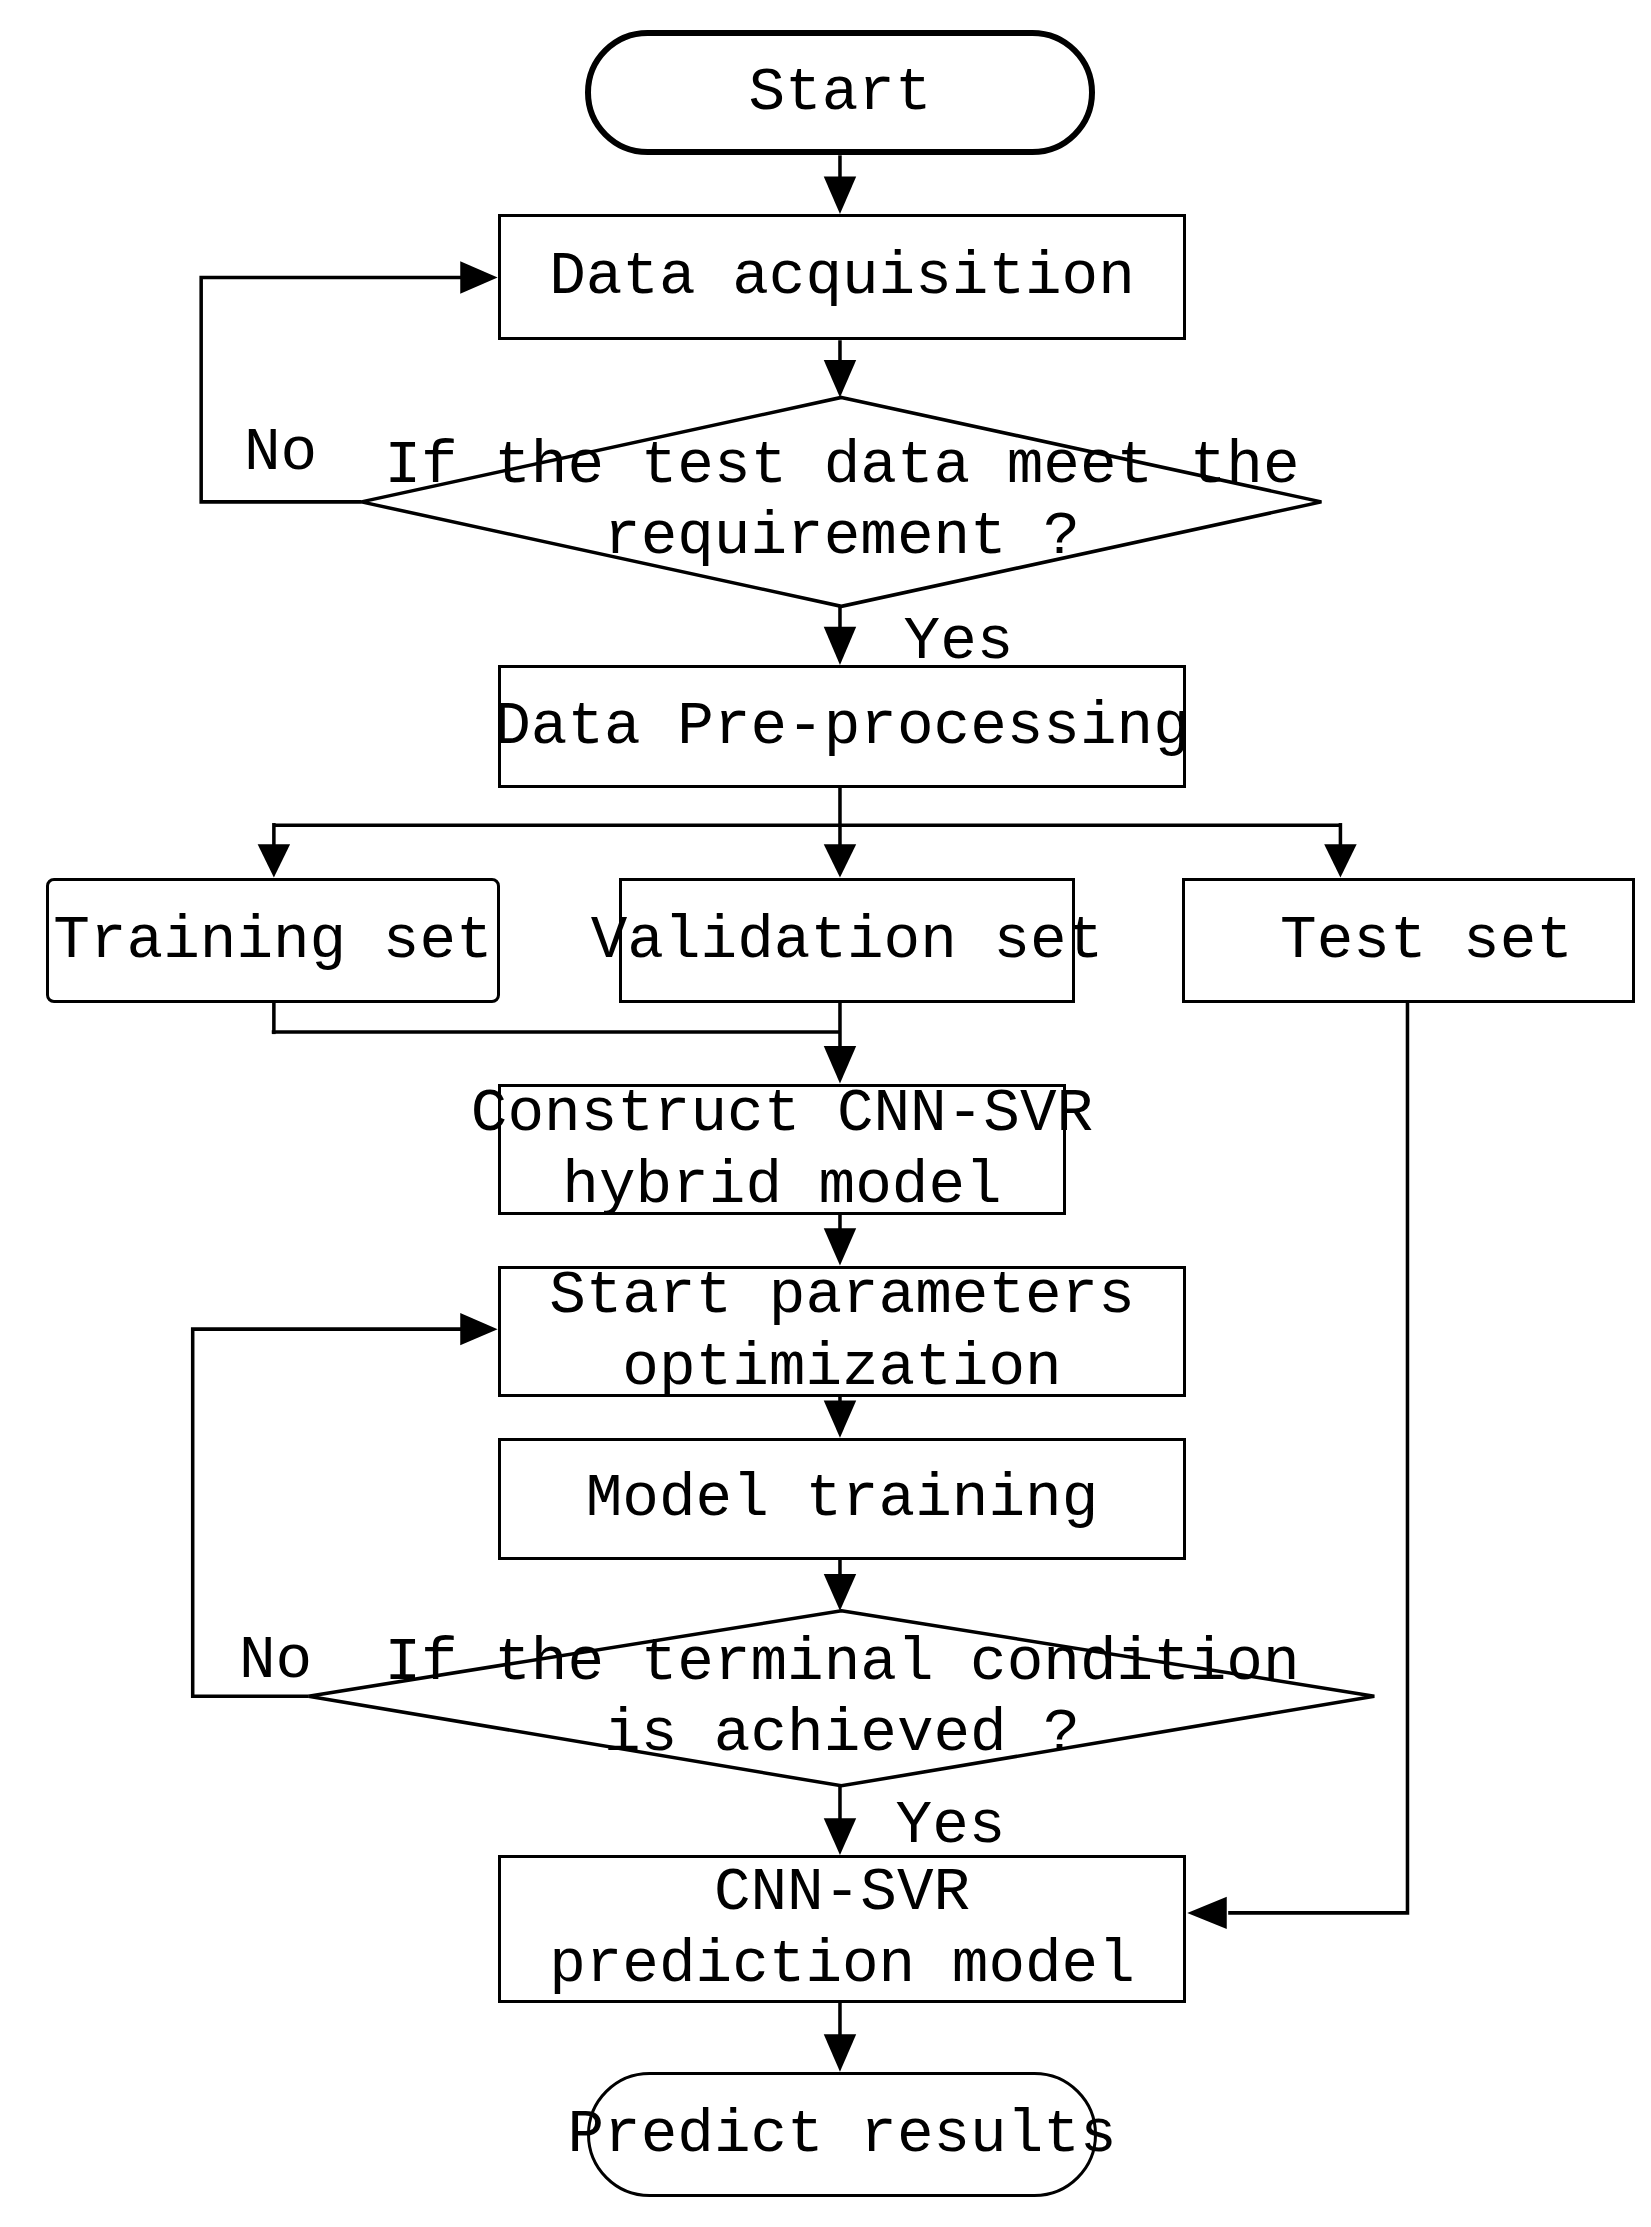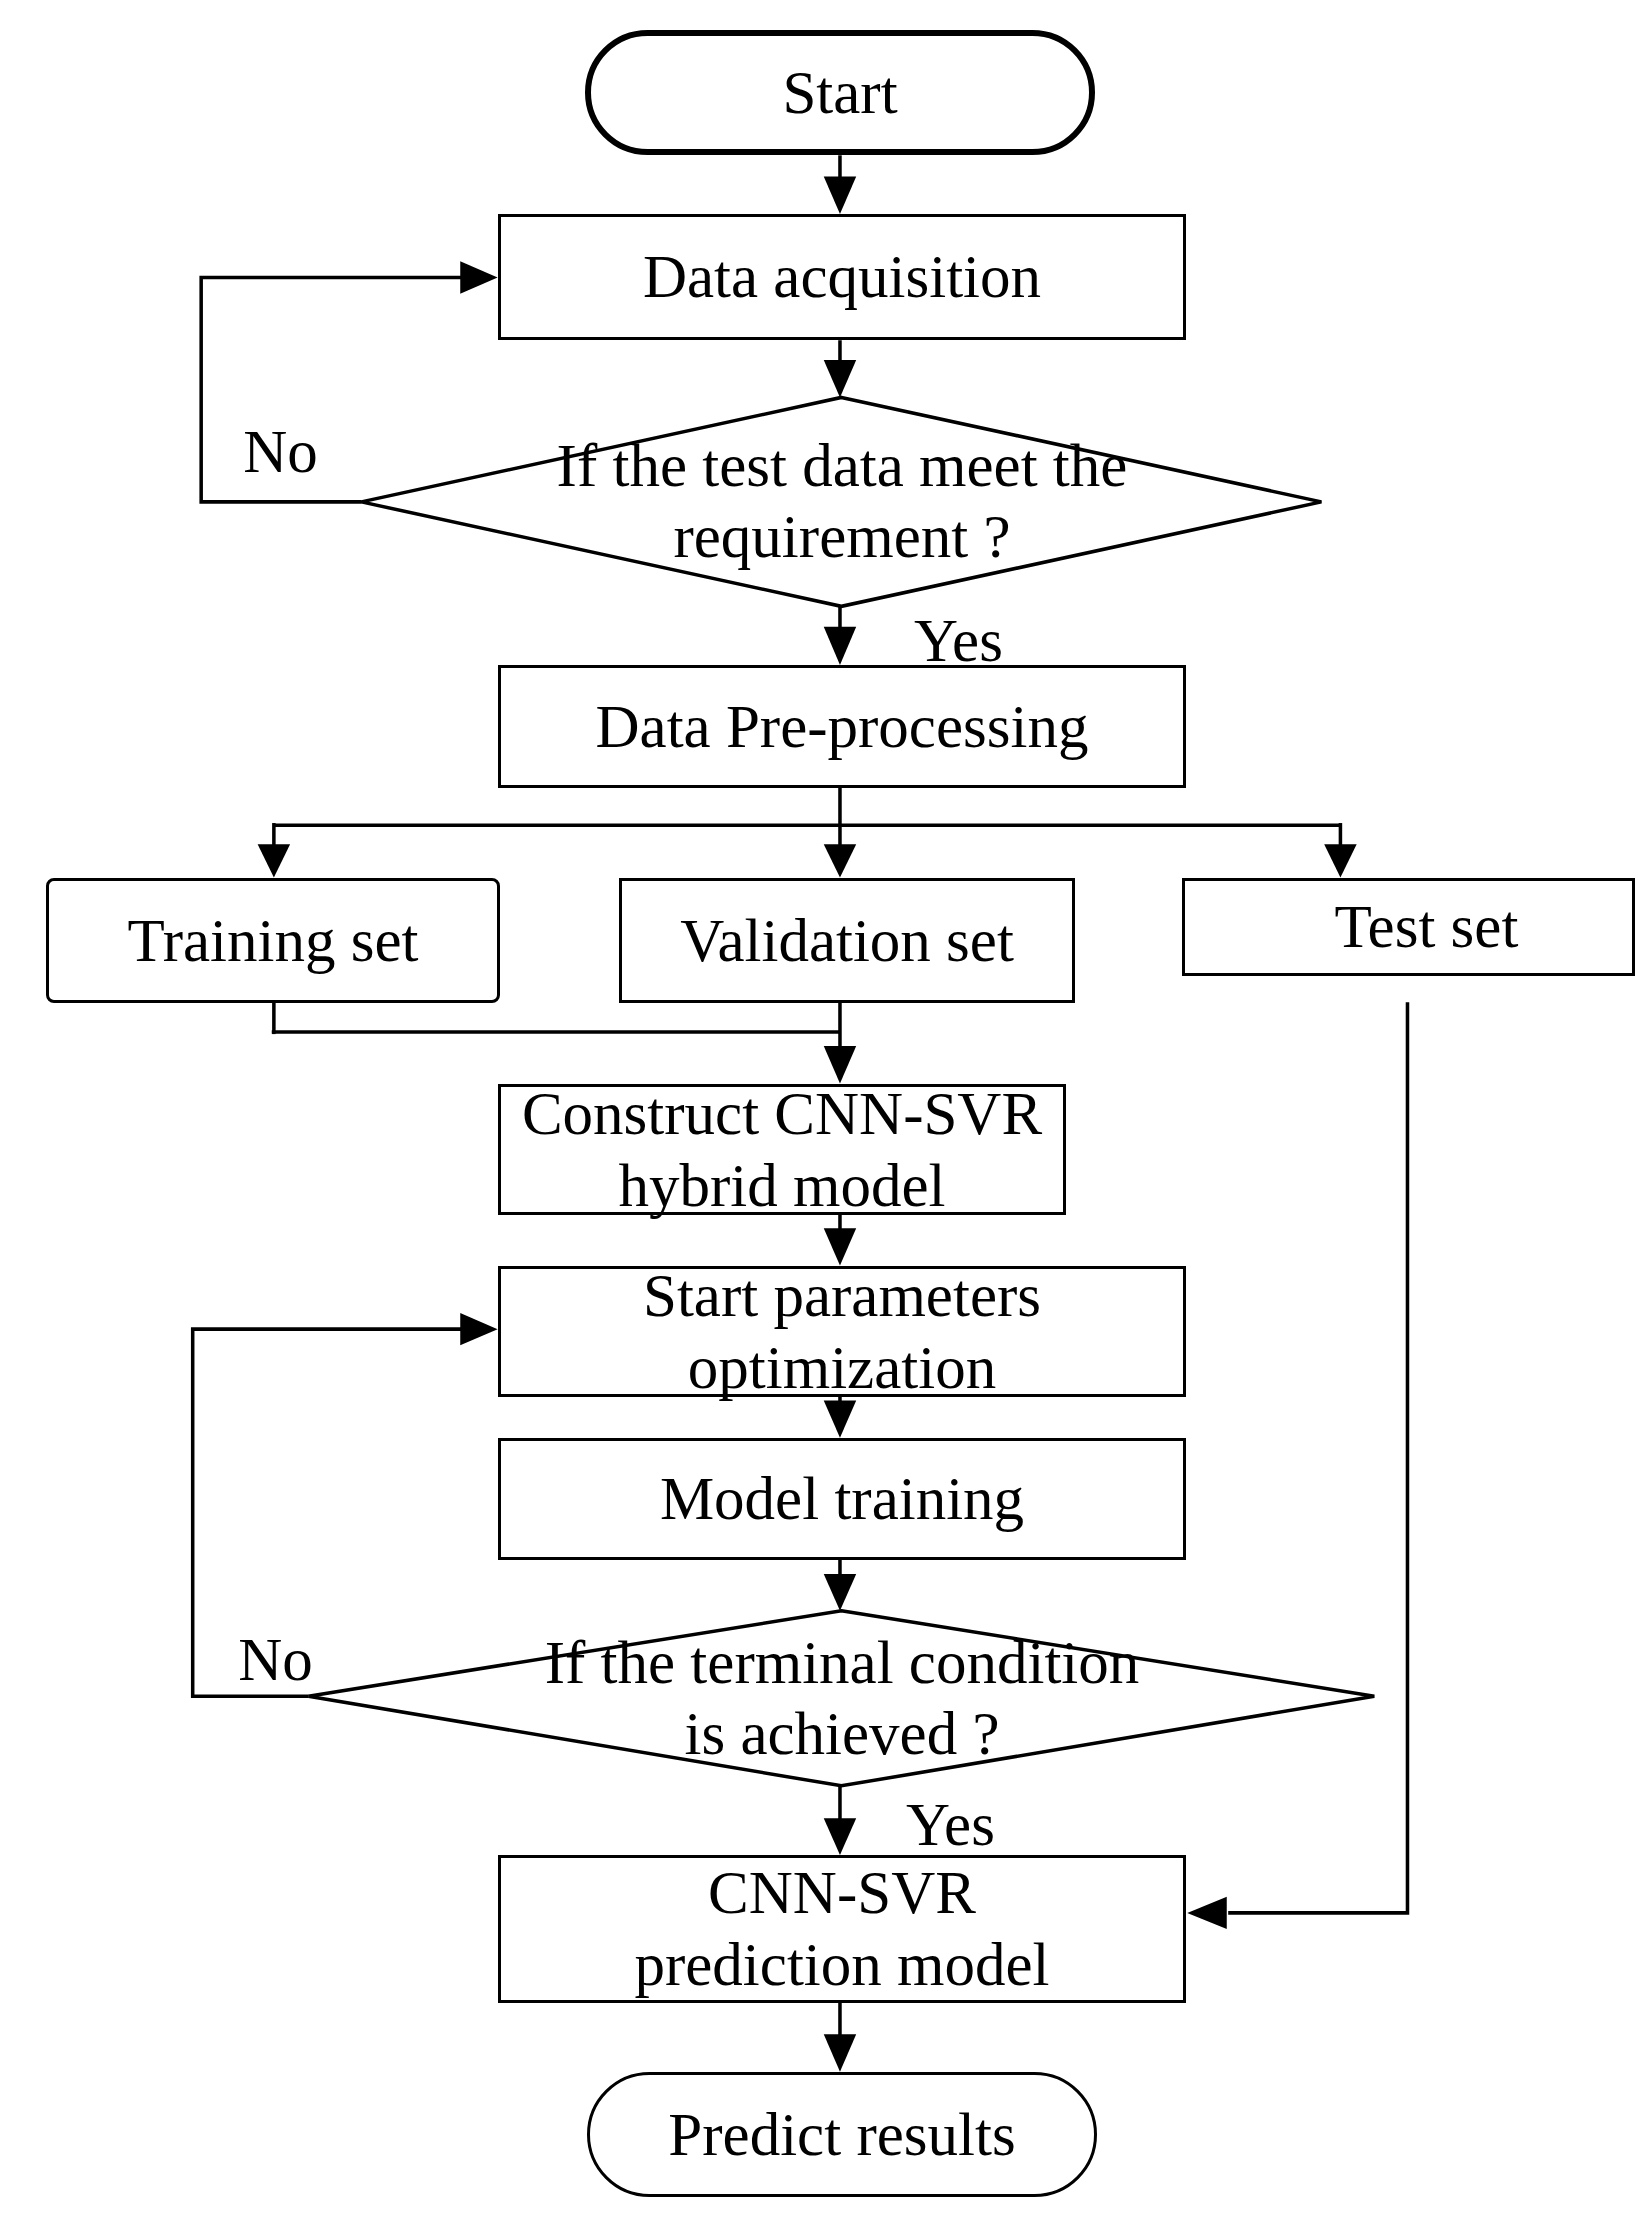--- a/index.html
+++ b/index.html
@@ -1,21 +1,21 @@
 <!DOCTYPE html>
 <html style="font-size:11.3px"><head>
 <meta charset="utf-8">
 <style>
   html, body { margin: 0; padding: 0; background: #ffffff; }
   .canvas {
     position: relative;
     width: 1651px;
     height: 2227px;
     background: #ffffff;
-    font-family: Liberation Serif, serif;
+    font-family: Liberation Mono, monospace;
     color: #000000;
   }
   svg.wires {
     position: absolute;
     left: 0; top: 0;
     width: 1651px; height: 2227px;
   }
   .node {
     position: absolute;
     box-sizing: border-box;
@@ -53,21 +53,21 @@
     justify-content: center;
     font-size: 61px;
     white-space: nowrap;
   }
   
   .n-start        { left: 585px;  top: 30px;   width: 510px; height: 125px; }
   .n-acq          { left: 498px;  top: 214px;  width: 688px; height: 126px; }
   .n-preproc      { left: 498px;  top: 665px;  width: 688px; height: 123px; }
   .n-training     { left: 46px;   top: 878px; width: 454px; height: 125px; border-radius: 8px; }
   .n-validation   { left: 619px;  top: 878px; width: 456px; height: 125px; }
-  .n-test         { left: 1182px; top: 878px; width: 453px; height: 98px; padding-left: 36px; }
+  .n-test         { left: 1182px; top: 878px; width: 453px; height: 125px; padding-left: 36px; }
   .n-construct    { left: 498px;  top: 1084px; width: 568px; height: 131px; }
   .n-params       { left: 498px;  top: 1266px; width: 688px; height: 131px; }
   .n-mtrain       { left: 498px;  top: 1438px; width: 688px; height: 122px; }
   .n-predmodel    { left: 498px;  top: 1855px; width: 688px; height: 148px; }
   .n-predict      { left: 587px;  top: 2072px; width: 510px; height: 125px; }
   .t-decision1    { left: 397px;  top: 397px;  width: 890px; height: 209px; }
   .t-decision2    { left: 397px;  top: 1611px; width: 890px; height: 175px; }
   .l-no1  { left: 203px;  top: 406px;  }
   .l-yes1 { left: 881px; top: 595px;  }
   .l-no2  { left: 198px;  top: 1614px; }

